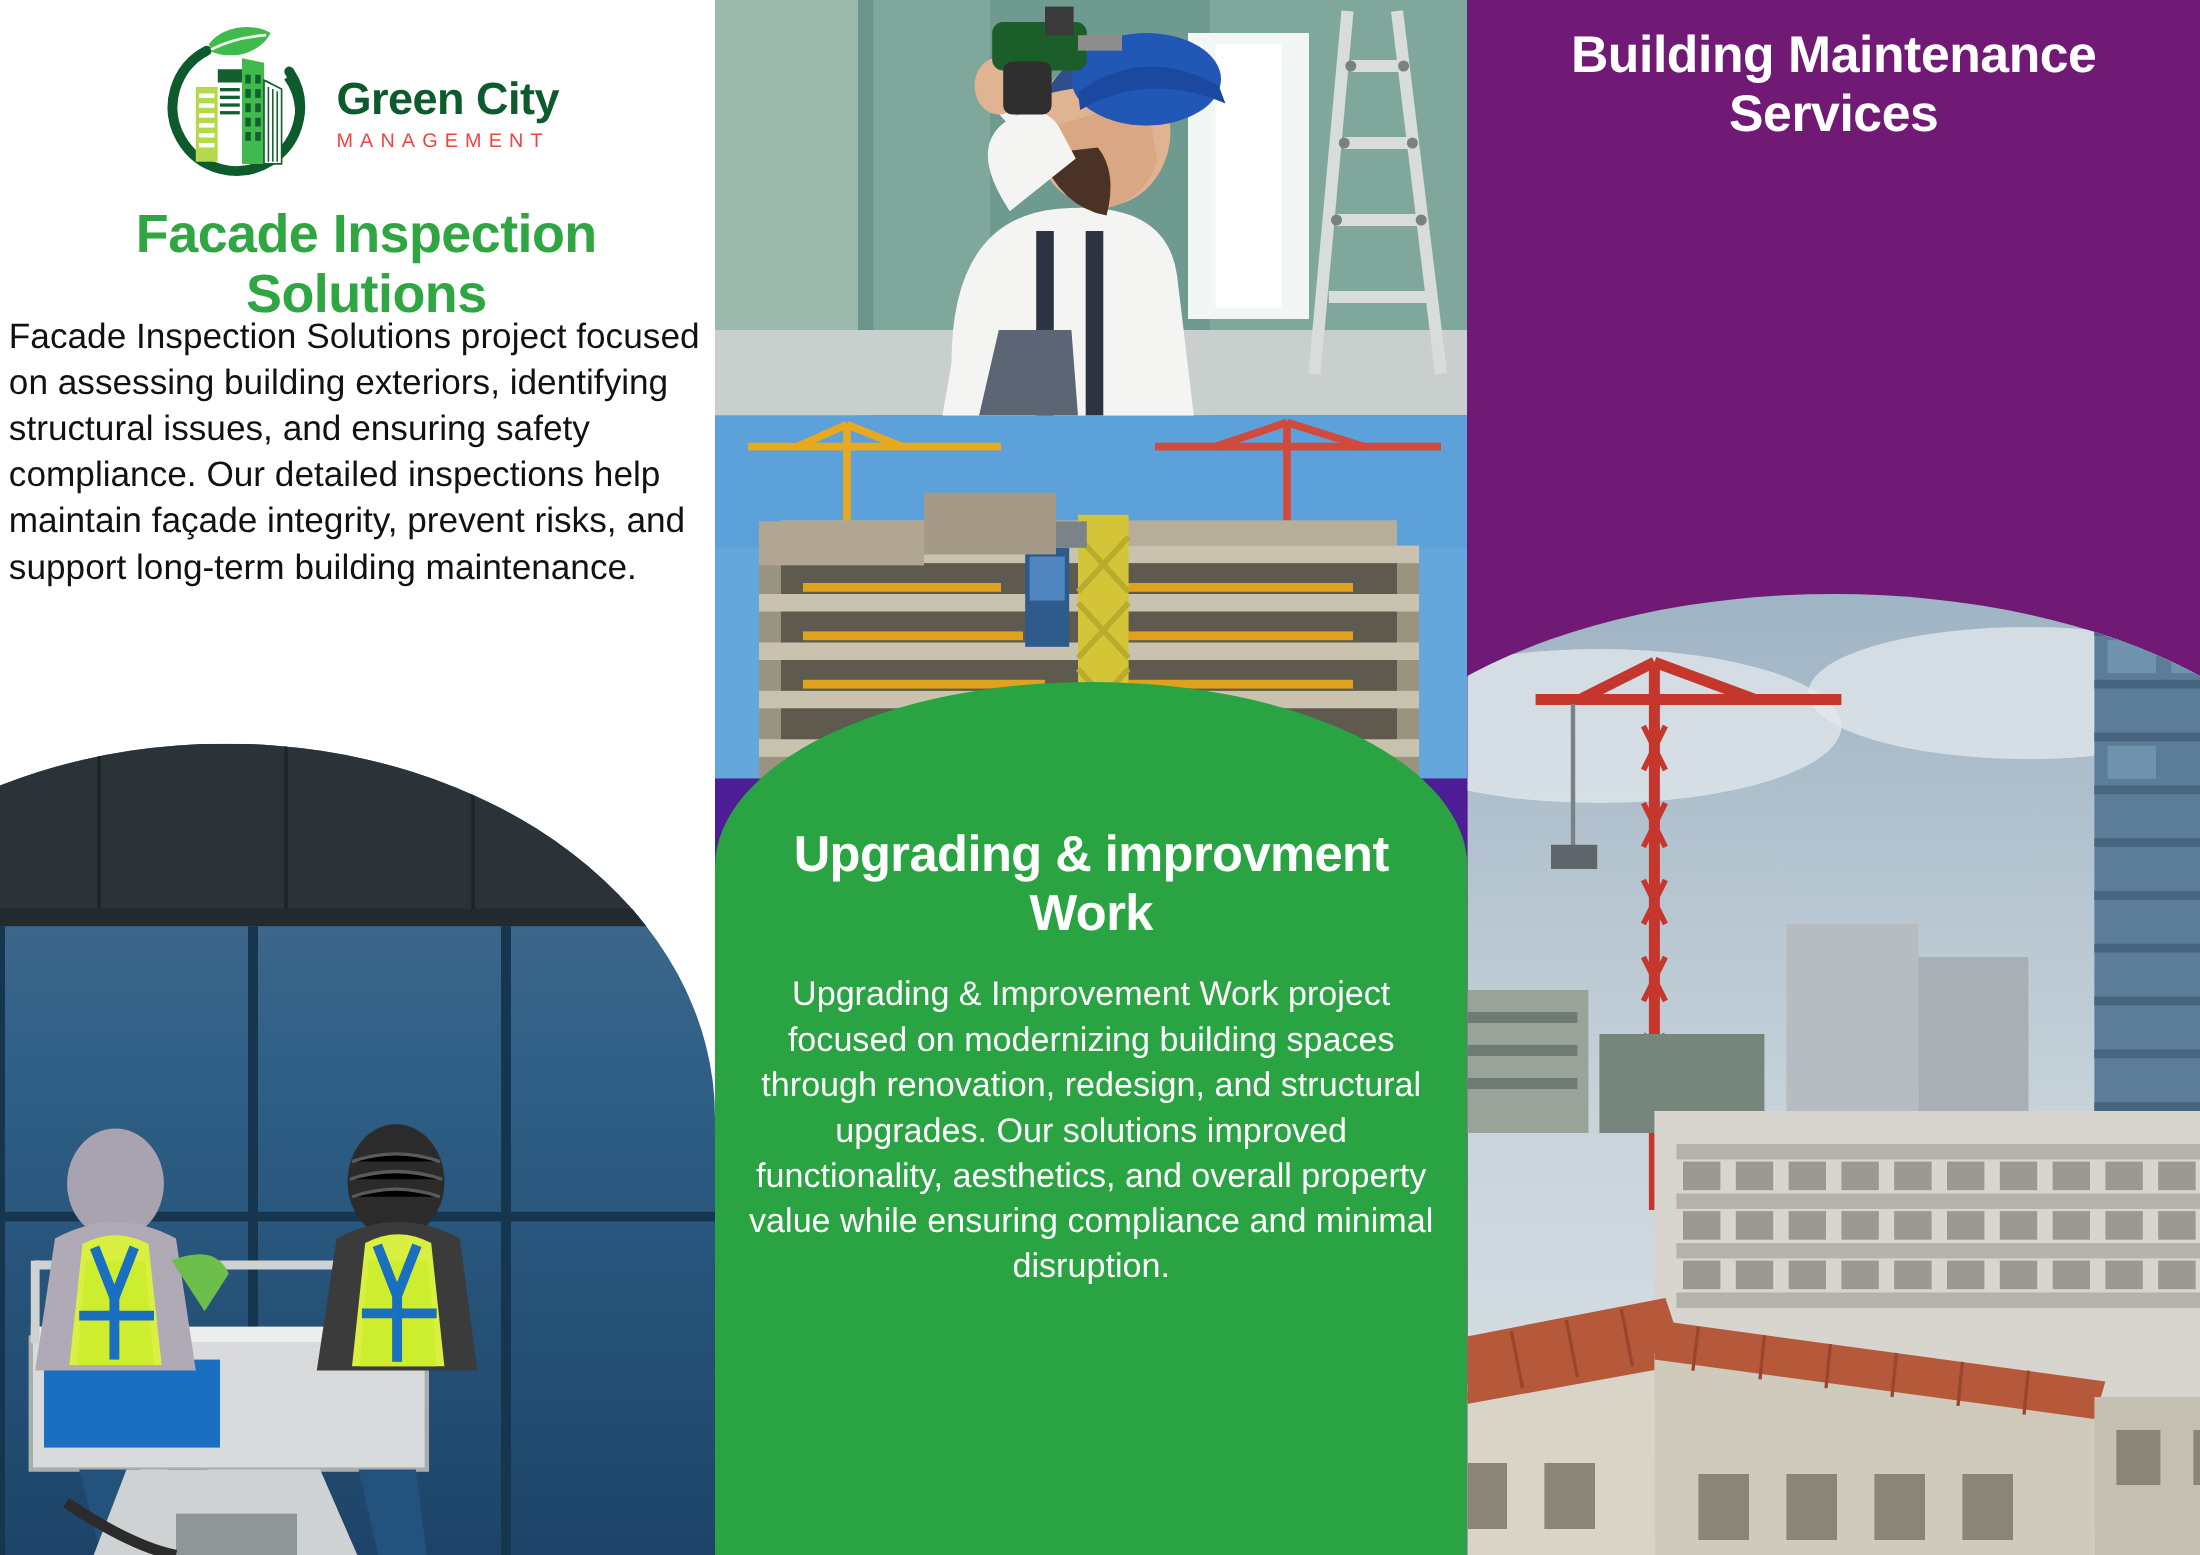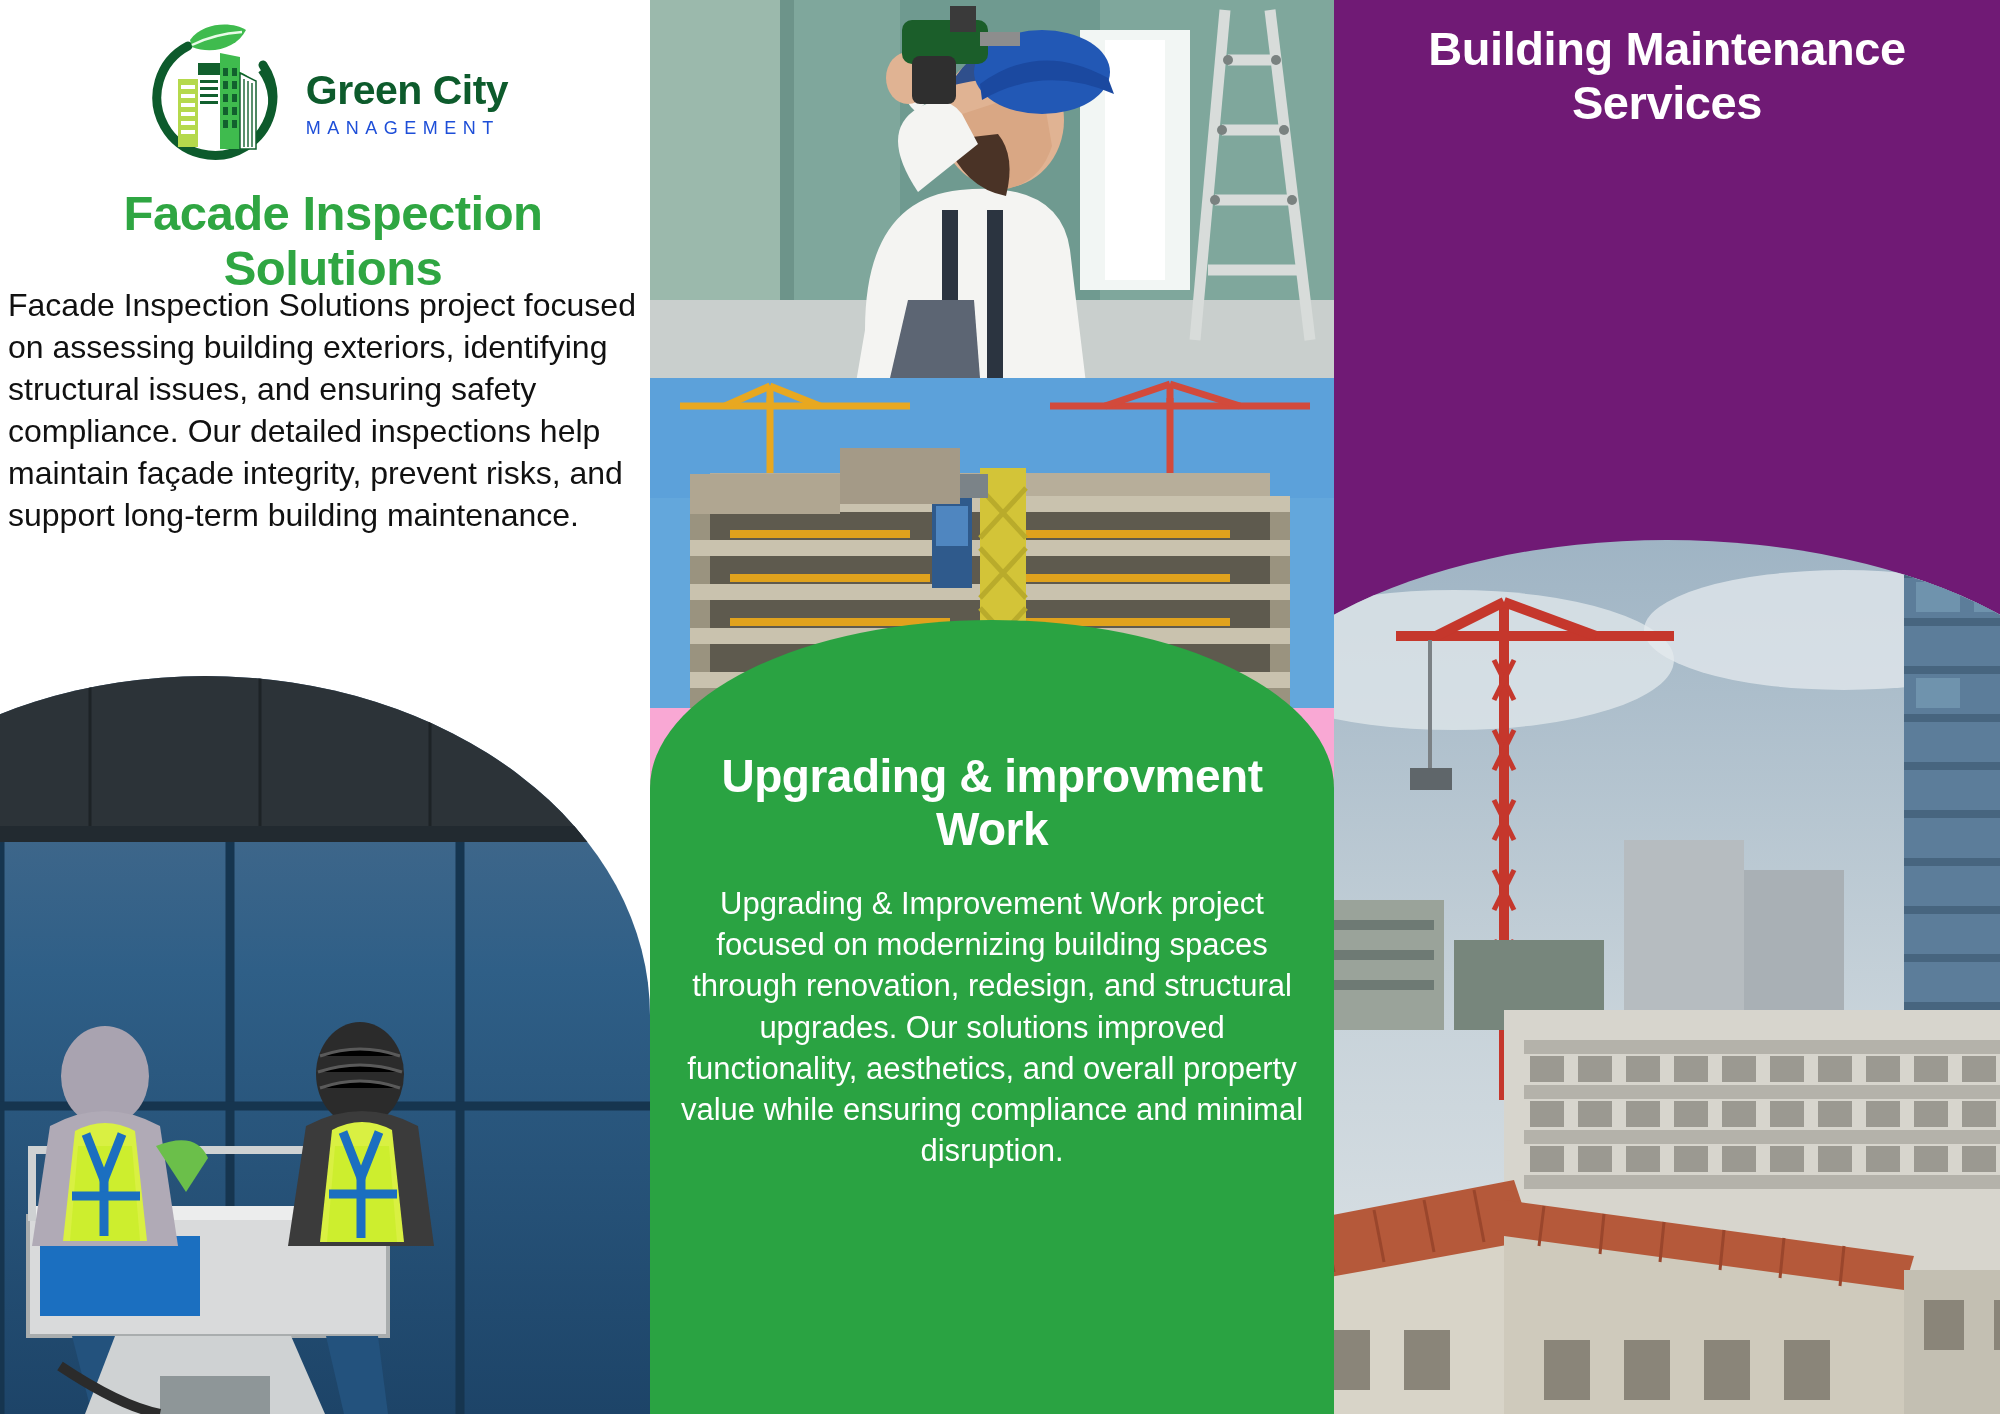--- a/index.html
+++ b/index.html
@@ -9,36 +9,36 @@
   .poster { position:relative; width:2000px; height:1414px; background:#ffffff; }
 
   
   .col-left { position:absolute; left:0; top:0; width:650px; height:1414px; background:#ffffff; }
 
   .logo-wrap { position:absolute; left:0; top:18px; width:650px; height:160px;
                display:flex; align-items:center; justify-content:center; gap:14px; }
   .logo-mark { width:150px; height:150px; position:relative; flex:0 0 auto; }
   .logo-text { display:flex; flex-direction:column; align-items:flex-start; padding-top:10px;}
   .logo-title { font-size:41px; font-weight:bold; color:#0d5b2c; letter-spacing:-0.5px; line-height:1; }
-  .logo-sub { font-size:18px; color:#1d4ed8; letter-spacing:6.5px; line-height:1; margin-top:8px; }
+  .logo-sub { font-size:18px; color:#ef4444; letter-spacing:6.5px; line-height:1; margin-top:8px; }
 
   .left-heading { position:absolute; left:28px; top:186px; width:610px; text-align:center;
                   font-size:49px; font-weight:bold; line-height:1.12; color:#2fa642;
                   letter-spacing:-0.5px; }
   .left-body { position:absolute; left:8px; top:285px; width:634px; 
                font-size:32px; line-height:1.31; color:#111111; }
 
   
   .photo-bl { position:absolute; left:0; top:676px; width:650px; height:738px; overflow:hidden; }
   .photo-bl .inner { position:absolute; left:-240px; top:0; width:890px; height:738px;
        border-top-left-radius:50% 46%; border-top-right-radius:50% 46%;
        overflow:hidden; }
 
   
-  .col-mid { position:absolute; left:650px; top:0; width:712px; height:1414px; overflow:hidden; background:#f9a8d4;}
+  .col-mid { position:absolute; left:650px; top:0; width:712px; height:1414px; overflow:hidden; background:#4c1d95;}
   .photo-m1 { position:absolute; left:0; top:0; width:684px; height:378px; overflow:hidden; }
   .photo-m2 { position:absolute; left:0; top:378px; width:684px; height:330px; overflow:hidden; }
   .green-panel { position:absolute; left:0; top:620px; width:684px; height:794px;
                  background:#2aa342; border-top-left-radius:52% 22%; border-top-right-radius:52% 22%; }
   .mid-heading { position:absolute; left:40px; top:130px; width:604px; text-align:center;
                  font-size:46px; font-weight:bold; line-height:1.16; color:#ffffff; letter-spacing:-0.5px;}
   .mid-body { position:absolute; left:24px; top:263px; width:636px; text-align:center;
               font-size:31px; line-height:1.33; color:#ffffff; }
 
   

